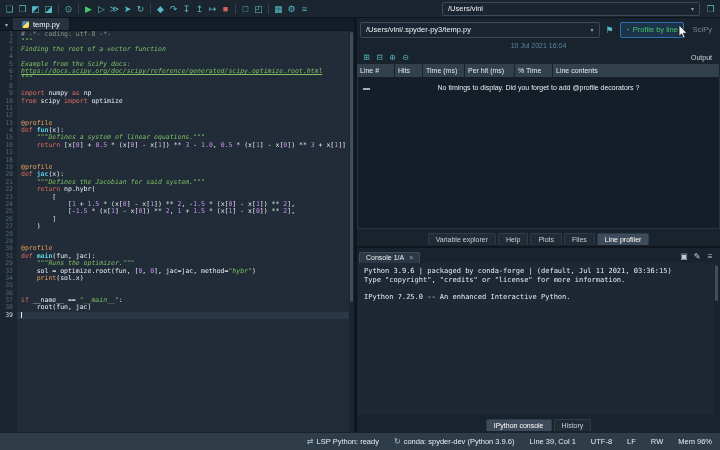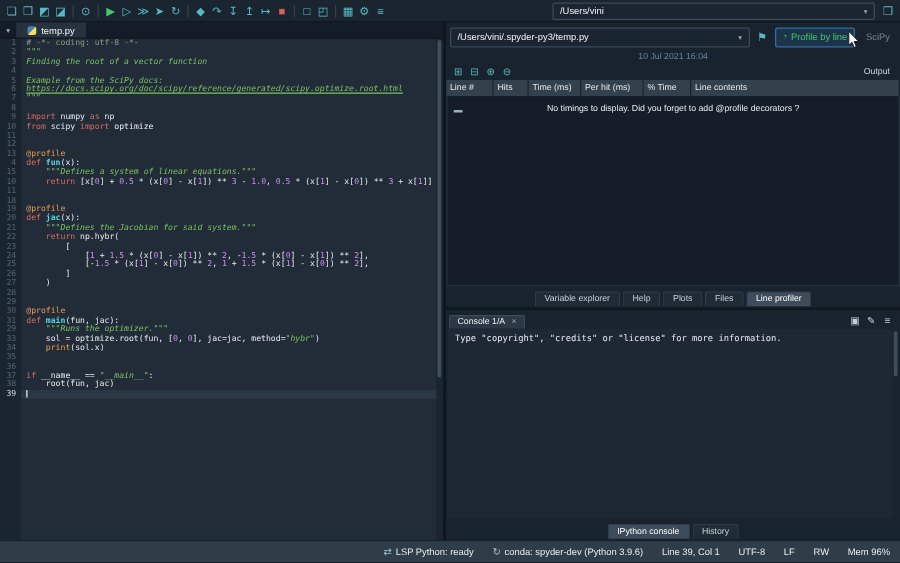--- a/index.html
+++ b/index.html
@@ -363,22 +363,24 @@
             <span class="x">×</span>
           </div>
           <div class="conicons">
               <span class="conicon">▣</span>
               <span class="conicon">✎</span>
               <span class="conicon">≡</span>
             </div>
         </div>
         <div class="conbody">
           <div>
+              <div class="con-line">Python 3.9.6 | packaged by conda-forge | (default, Jul 11 2021, 03:36:15)</div>
               <div class="con-line">Type "copyright", "credits" or "license" for more information.</div>
               <div class="con-line">&nbsp;</div>
+              <div class="con-line">IPython 7.25.0 -- An enhanced Interactive Python.</div>
               <div class="con-line">&nbsp;</div>
             </div>
           <div class="conscroll">
             <div class="conthumb"></div>
           </div>
         </div>
         <div class="ptabs">
             <span class="ptab active">IPython console</span>
             <span class="ptab">History</span>
           </div>

